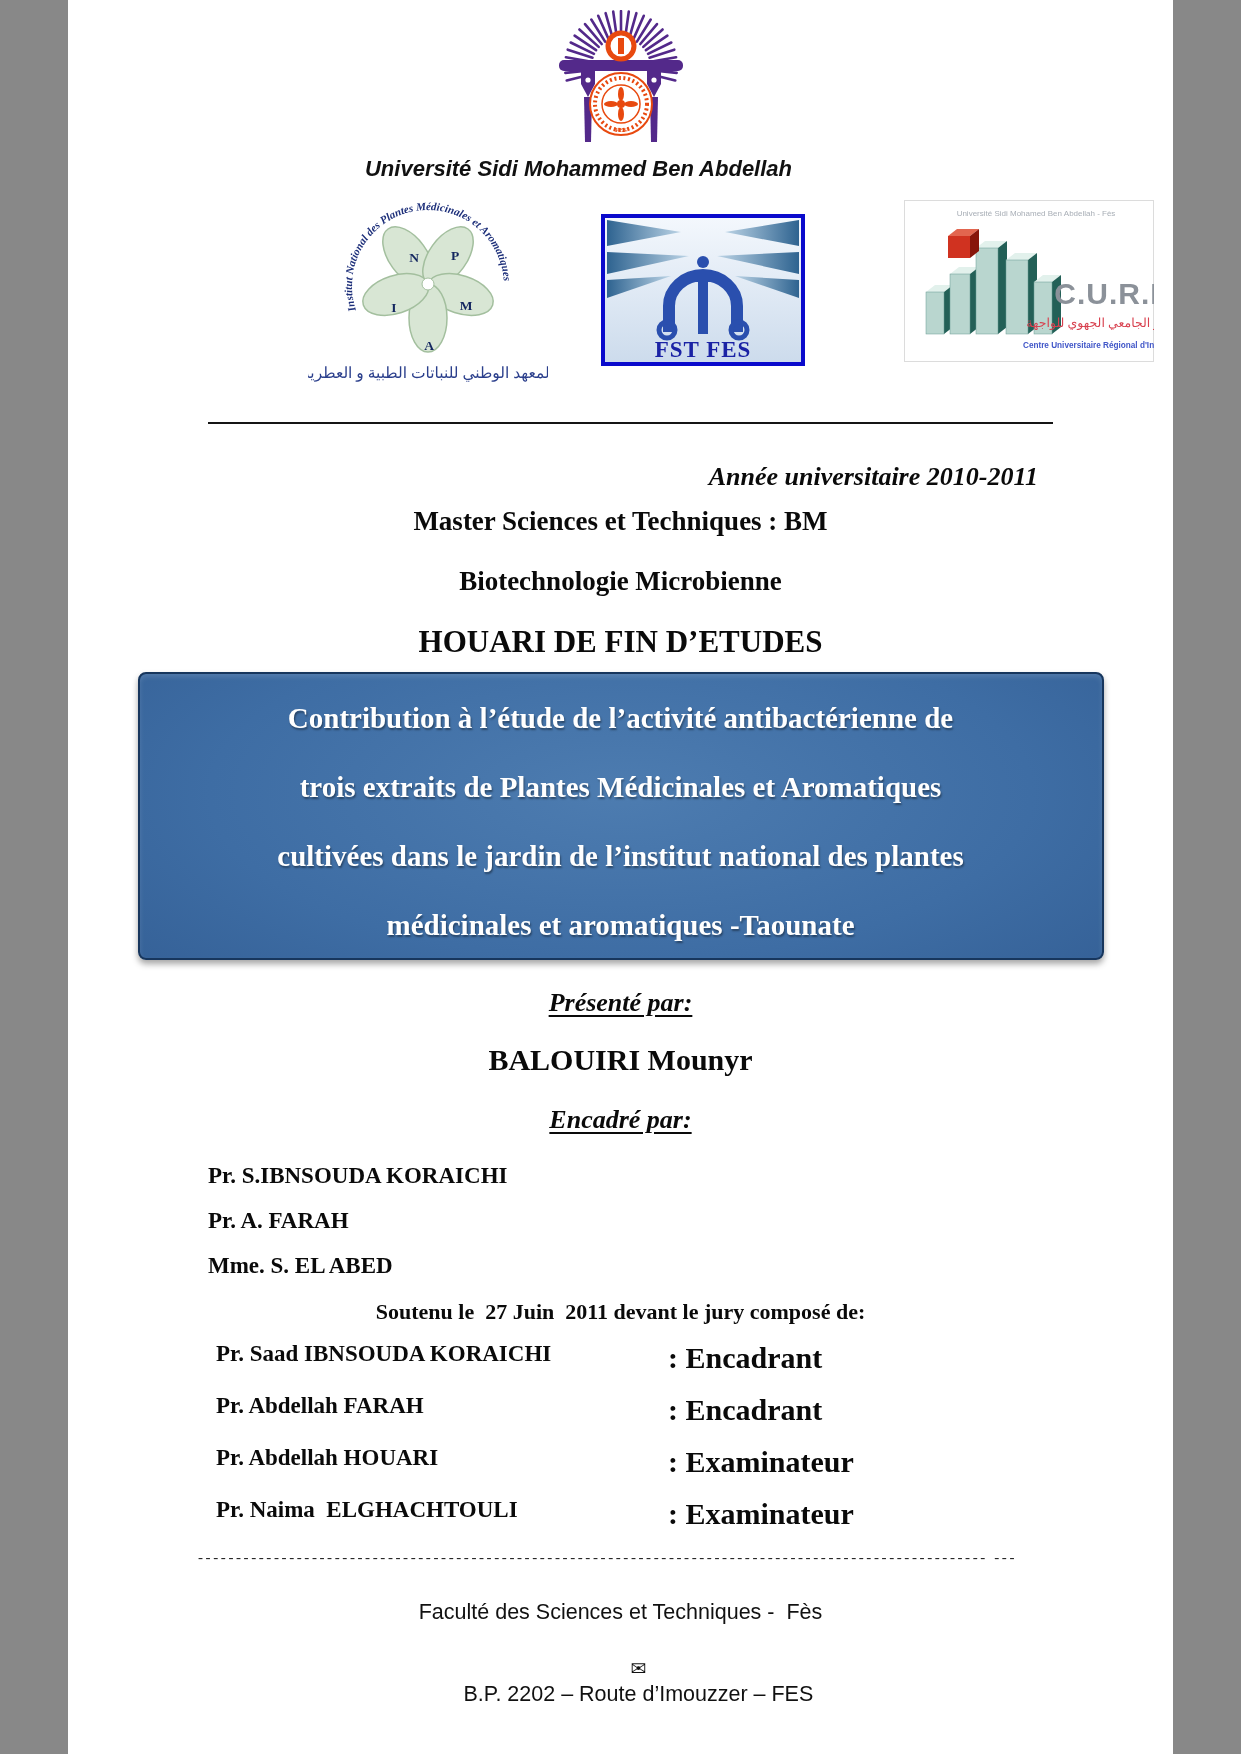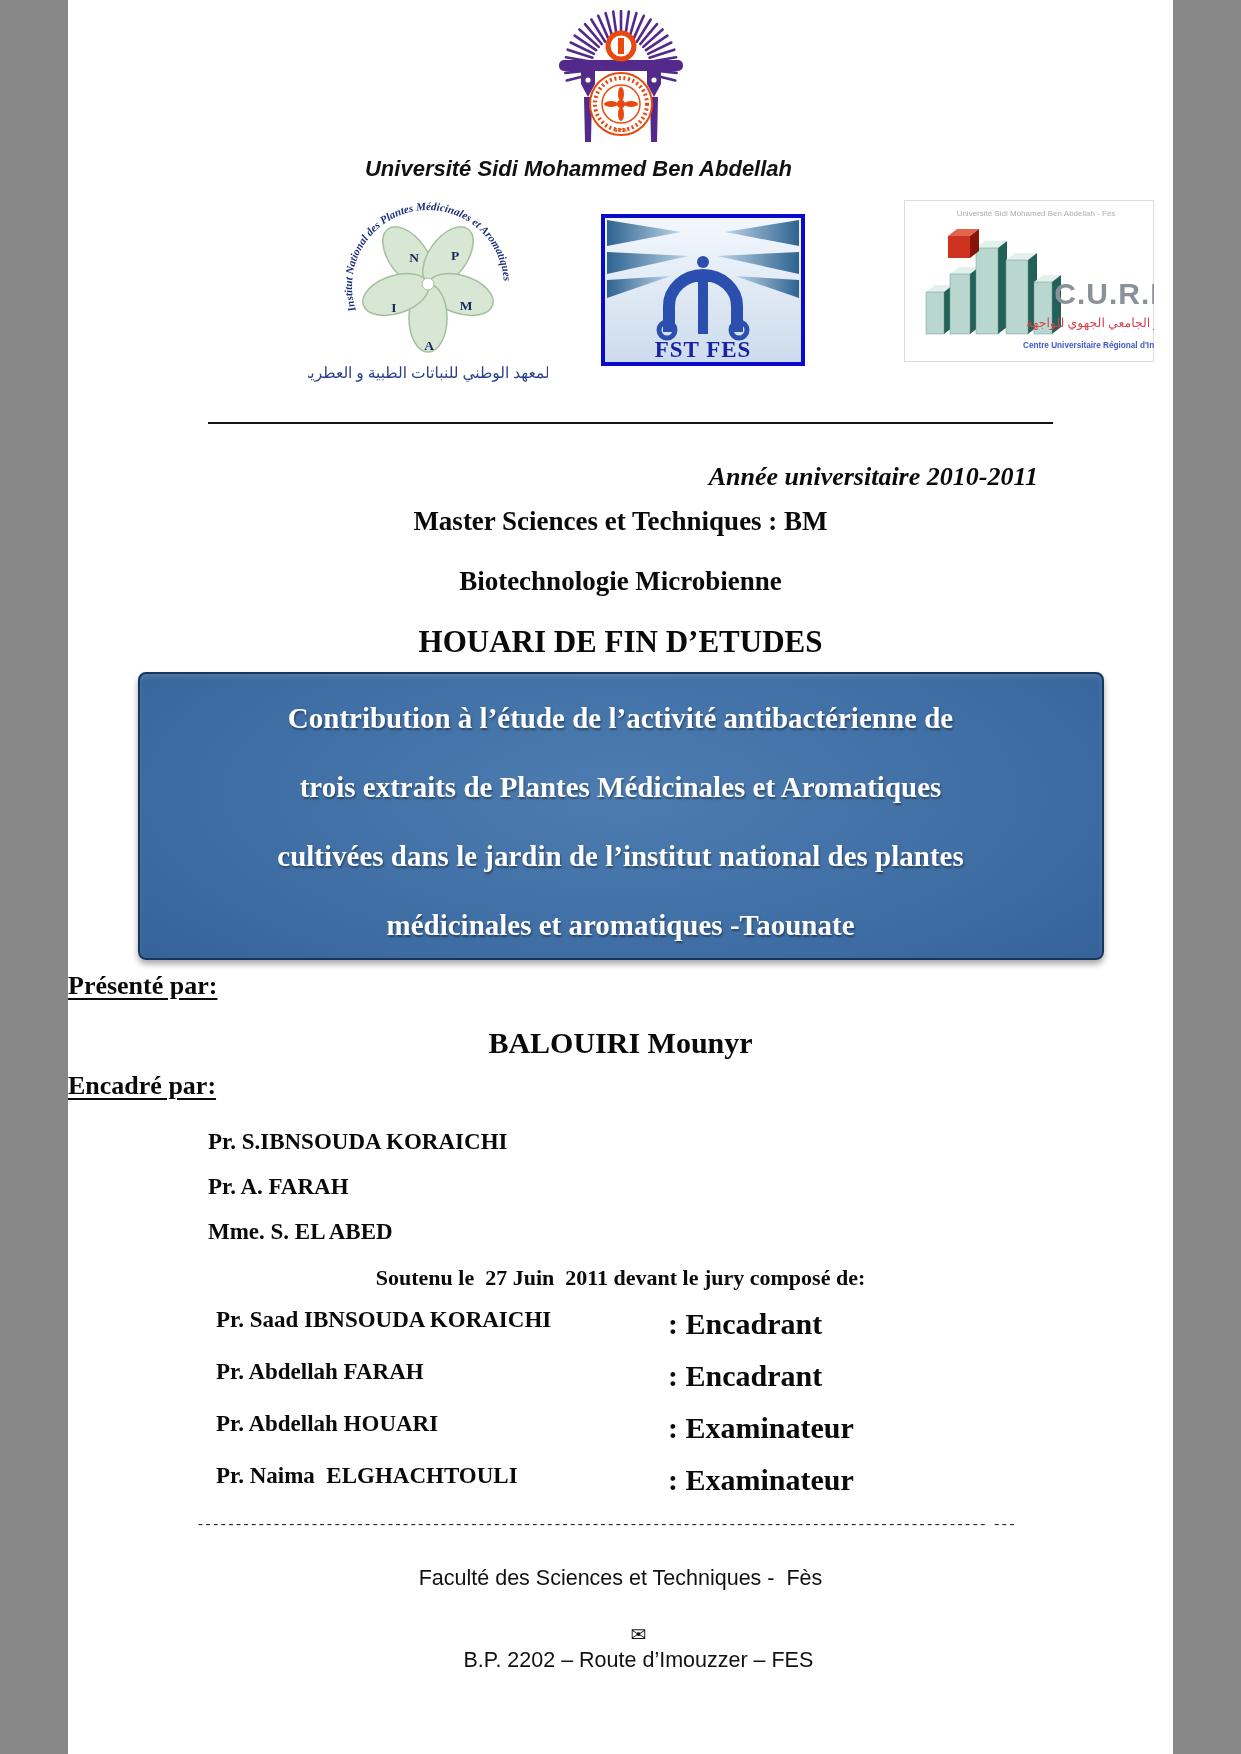--- a/index.html
+++ b/index.html
@@ -30,22 +30,22 @@
     border:2px solid #17365d;box-sizing:border-box;
     background:radial-gradient(95% 130% at 50% 42%, #4d7cb0 0%, #3e6da4 45%, #325d93 80%, #2c5284 100%);
     box-shadow:0 4px 6px rgba(0,0,0,0.35), inset 0 3px 5px rgba(255,255,255,0.12);
     text-align:center;padding-top:10px;
   }
   .title-line{
     color:#ffffff;font-weight:bold;font-size:29px;line-height:69px;
     text-shadow:1px 2px 2px rgba(0,0,0,0.4);white-space:pre-wrap;
   }
   .label-u{
-    margin-top:11px;font-weight:bold;font-size:26px;
-    text-decoration:underline;text-decoration-thickness:2px;text-underline-offset:4px;
+    margin-top:28px;text-align:center;font-weight:bold;font-size:26px;
+    text-decoration:underline;text-decoration-thickness:2px;text-underline-offset:4px;font-style:italic;
   }
   .author{margin-top:25px;text-align:center;font-weight:bold;font-size:30px;}
   .supervisors{margin-top:28px;margin-left:140px;}
   .sup{font-weight:bold;font-size:23px;margin-bottom:19px;white-space:pre-wrap;}
   .soutenu{margin-top:20px;text-align:center;font-weight:bold;font-size:22px;white-space:pre-wrap;}
   .jury{margin-top:16px;margin-left:140px;}
   .jury-row{display:flex;margin-bottom:18px;}
   .jname{font-weight:bold;font-size:23px;width:452px;white-space:pre-wrap;margin-left:8px;}
   .jrole{font-weight:bold;font-size:30px;white-space:pre-wrap;}
   .dashes{

